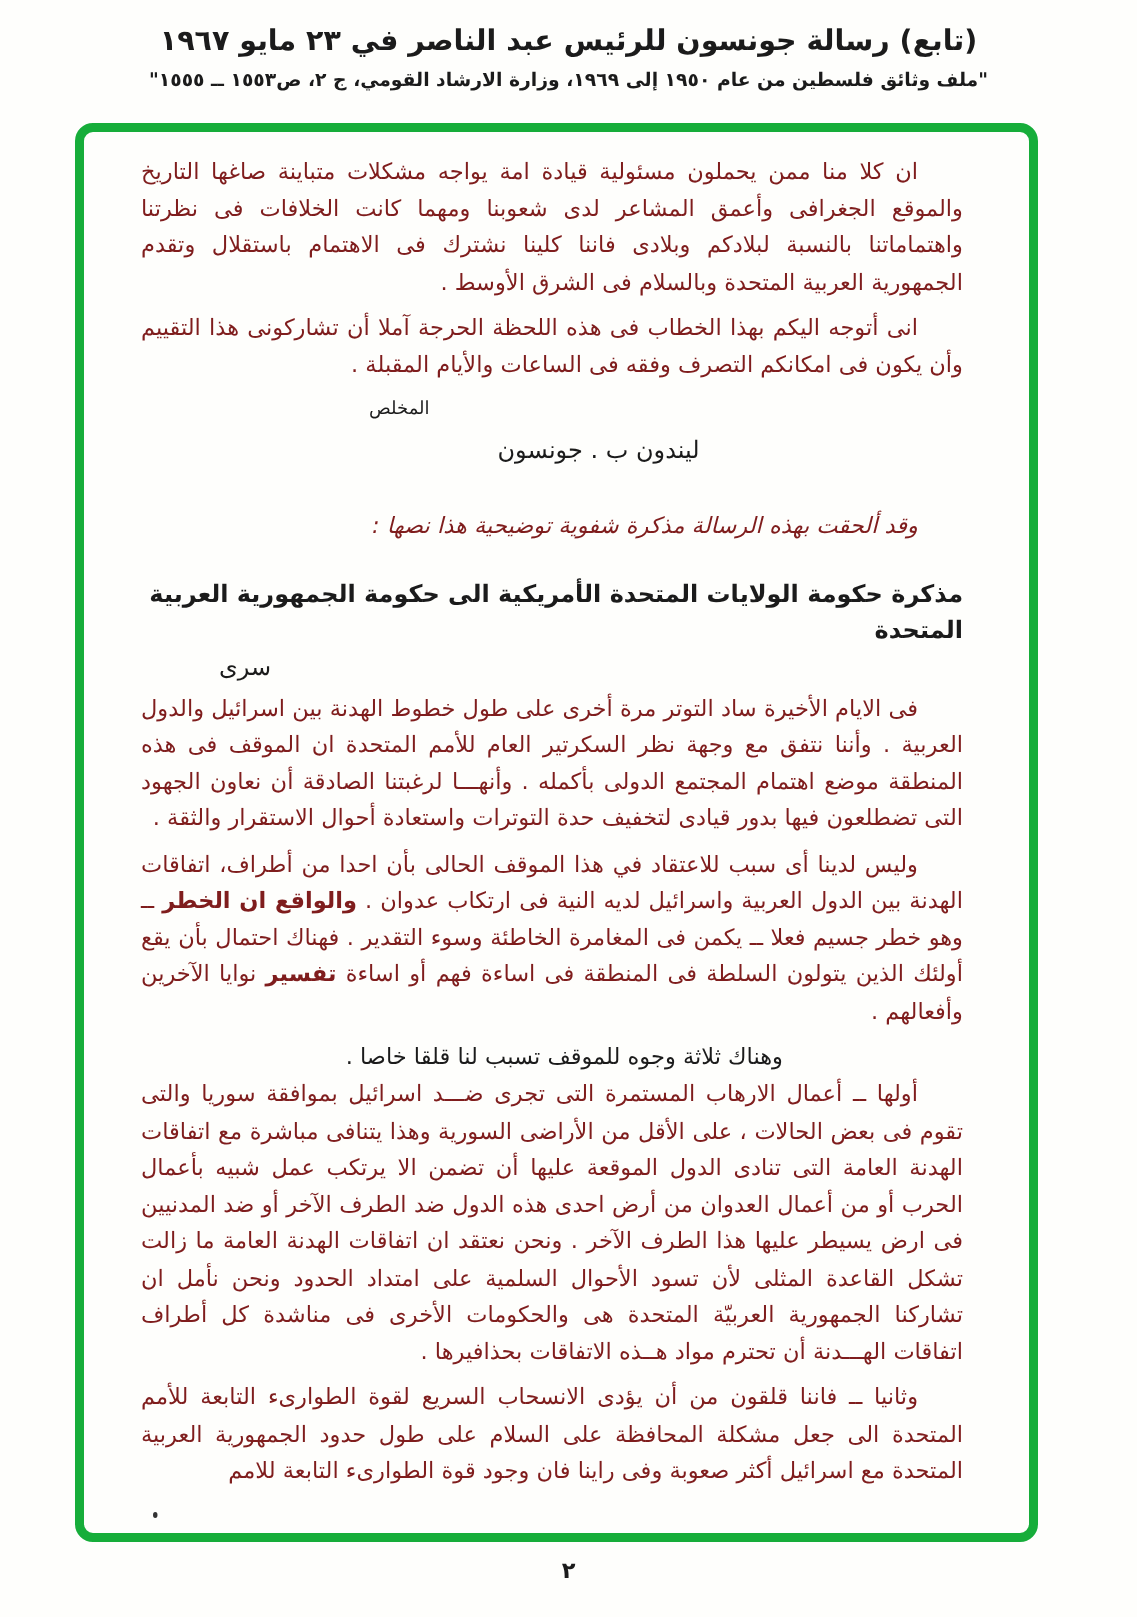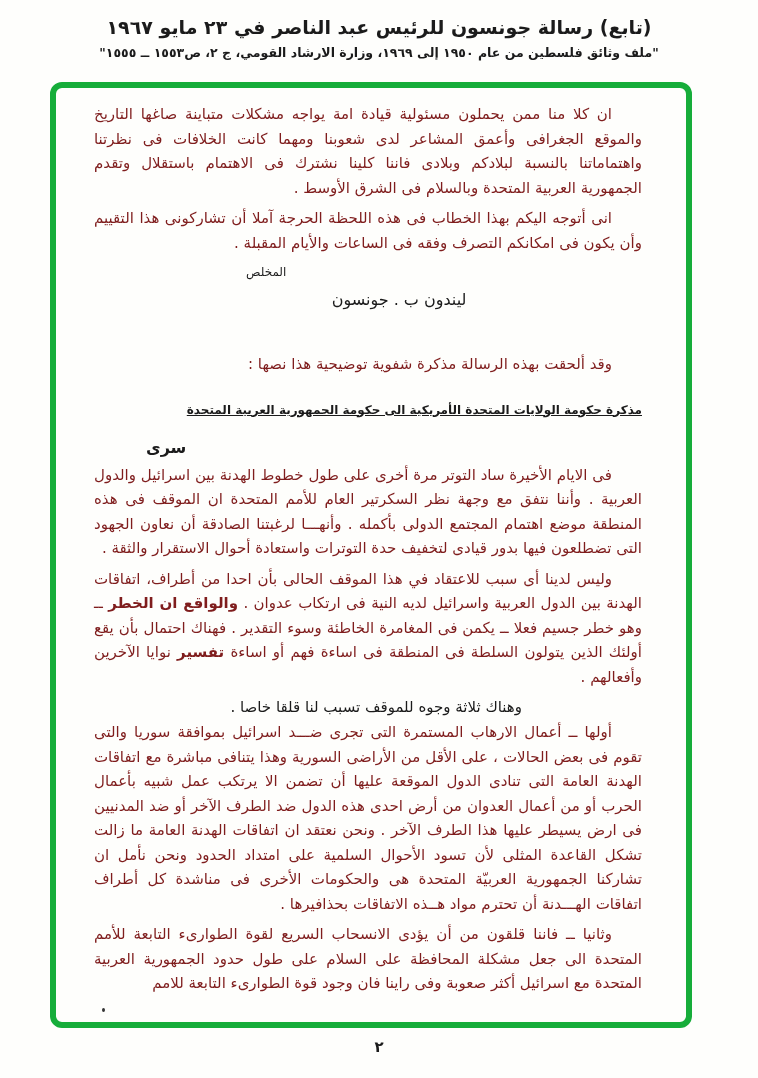--- a/index.html
+++ b/index.html
@@ -56,39 +56,37 @@
   }
   .signature-line {
     direction: rtl;
     text-align: center;
     padding-left: 62px;
     font-size: 16px;
     line-height: 25px;
     margin-top: 2px;
     letter-spacing: 1px;
   }
-  .attach-line { margin-top: 40px; }
+  .attach-line { margin-top: 26px; font-style: italic; }
   .memo-heading {
     direction: rtl;
     text-align: right;
-    font-size: 12px;
+    font-size: 16px;
     font-weight: bold;
     line-height: 24px;
     margin-top: 21px;
     letter-spacing: 0.2px;
-    text-decoration: underline;
   }
   .classification {
     direction: rtl;
     text-align: left;
     padding-left: 52px;
     font-size: 16px;
-    font-weight: bold;
+    font-weight: normal;
     line-height: 25px;
-    margin-top: 13px;
   }
   .memo-first { margin-top: 3px; }
   .concern-line {
     direction: rtl;
     text-align: right;
     padding-right: 120px;
     font-size: 15px;
     line-height: 25px;
     margin-top: 6px;
   }

